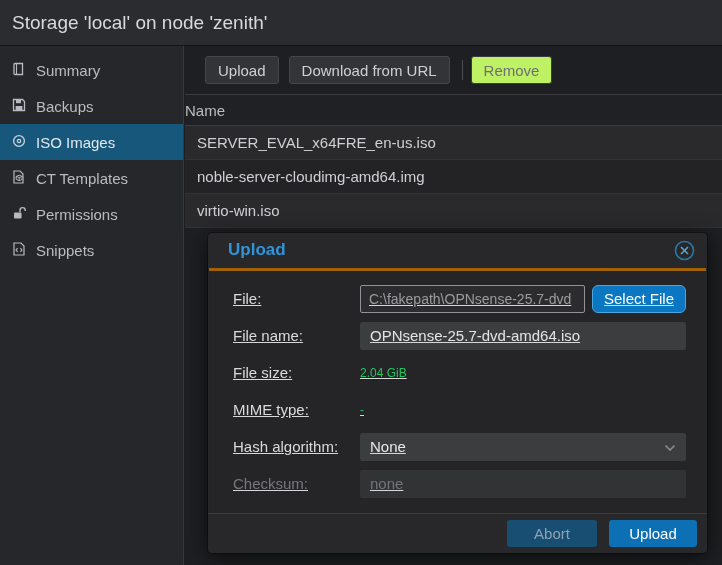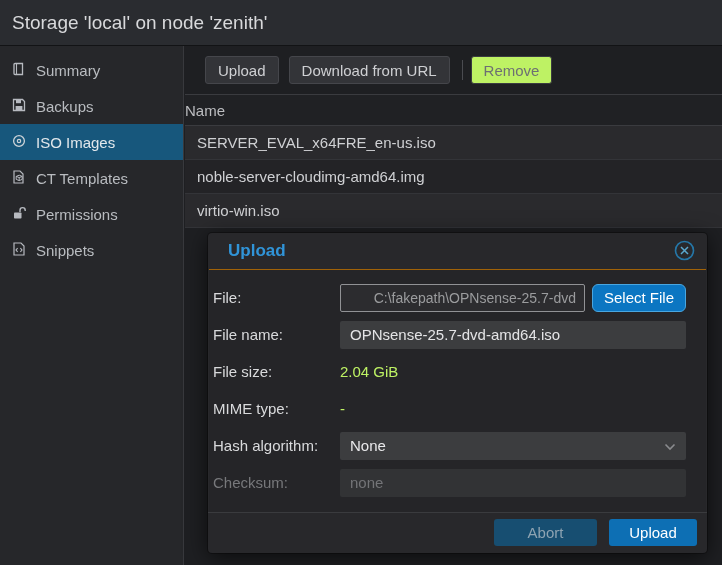--- a/index.html
+++ b/index.html
@@ -60,59 +60,59 @@
     display:flex; flex-direction:column;
   }
   .dialog-header {
     height:38px; display:flex; align-items:center; justify-content:space-between;
     padding:0 12px 0 20px;
   }
   .dialog-title { color:#3094d8; font-size:17px; font-weight:bold; }
   .close-btn { width:22px; height:22px; cursor:pointer; display:flex; align-items:center; justify-content:center; }
 
   .dialog-body {
-    flex:1; margin:0 1px; border-top:1px solid #a16207;
-    padding:14px 20px 6px 4px; background:#252528;
+    flex:1; margin:0 1px; border-top:3px solid #a16207;
+    padding:14px 20px 6px 24px; background:#252528;text-decoration:underline;
   }
   .form-row { display:flex; align-items:center; margin-bottom:9px; height:28px; }
   .form-label { width:127px; flex:0 0 127px; color:#d9dadc; font-size:15px; }
   .form-label.dim { color:#77787b; }
 
   .file-wrap { display:flex; align-items:center; flex:1; gap:7px; }
   .file-input {
     flex:1; height:28px; background:#2c2c2f; border:1px solid #919295; border-radius:2px;
     color:#9b9c9e; font-size:14px; padding:0 8px; font-family:"Liberation Sans", sans-serif;
-    white-space:nowrap; overflow:hidden;text-align:right;
+    white-space:nowrap; overflow:hidden;
   }
   .select-file-btn {
     height:28px; padding:0 11px; background:#0b76c2; border:1px solid #49a6e0; border-radius:6px;
     color:#ffffff; font-size:15px; cursor:pointer; font-family:"Liberation Sans", sans-serif;
   }
   .text-input {
     flex:1; height:28px; background:#3c3d3f; border:none; border-radius:2px;
     color:#e4e4e6; font-size:15px; padding:0 10px; font-family:"Liberation Sans", sans-serif;
   }
-  .static-value { color:#bef264; font-size:15px; }
+  .static-value { color:#22c55e; font-size:12px; }
   .select-box {
     flex:1; height:28px; background:#3c3d3f; border-radius:2px; cursor:pointer;
     display:flex; align-items:center; justify-content:space-between;
     color:#e9e9eb; font-size:15px; padding:0 10px;
   }
   .disabled-input {
     flex:1; height:28px; background:#323335; border:none; border-radius:2px;
     color:#737477; font-size:15px; padding:0 10px; font-family:"Liberation Sans", sans-serif;
   }
   .disabled-input::placeholder { color:#737477; opacity:1; }
 
   .dialog-footer {
     height:44px; border-top:1px solid #3a3b3e;
     display:flex; align-items:center; justify-content:flex-end; gap:12px; padding:0 10px;
   }
   .btn-abort {
-    width:103px; height:27px; background:#174e71; border:none; border-radius:3px;
+    width:90px; height:27px; background:#174e71; border:none; border-radius:3px;
     color:#8ea3b2; font-size:15px; cursor:pointer; font-family:"Liberation Sans", sans-serif;
   }
   .btn-upload {
     width:88px; height:27px; background:#0d6fb4; border:none; border-radius:3px;
     color:#ffffff; font-size:15px; cursor:pointer; font-family:"Liberation Sans", sans-serif;
   }
 </style>
 </head>
 <body>
 

